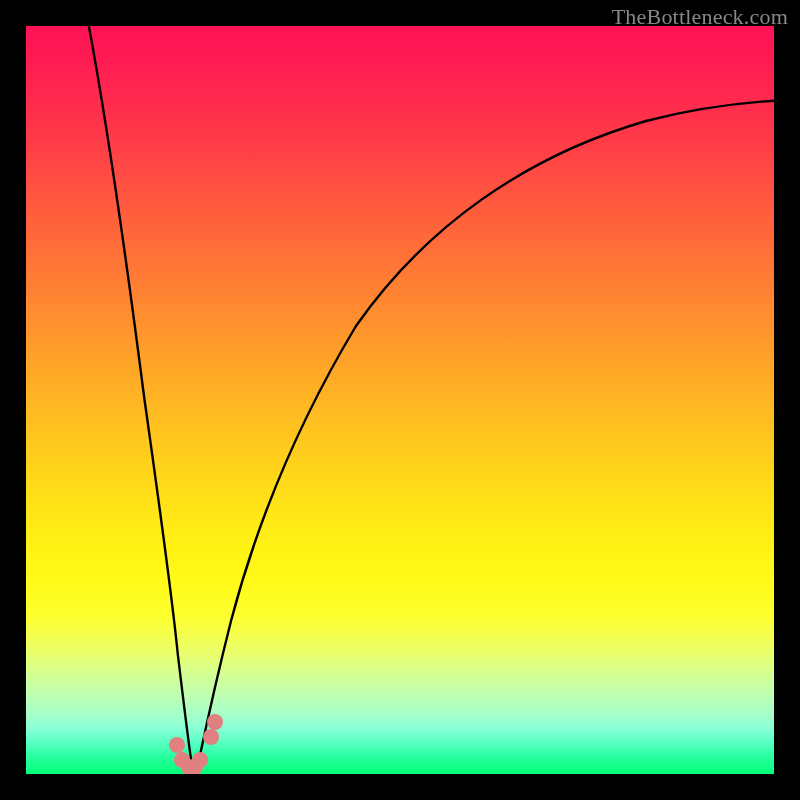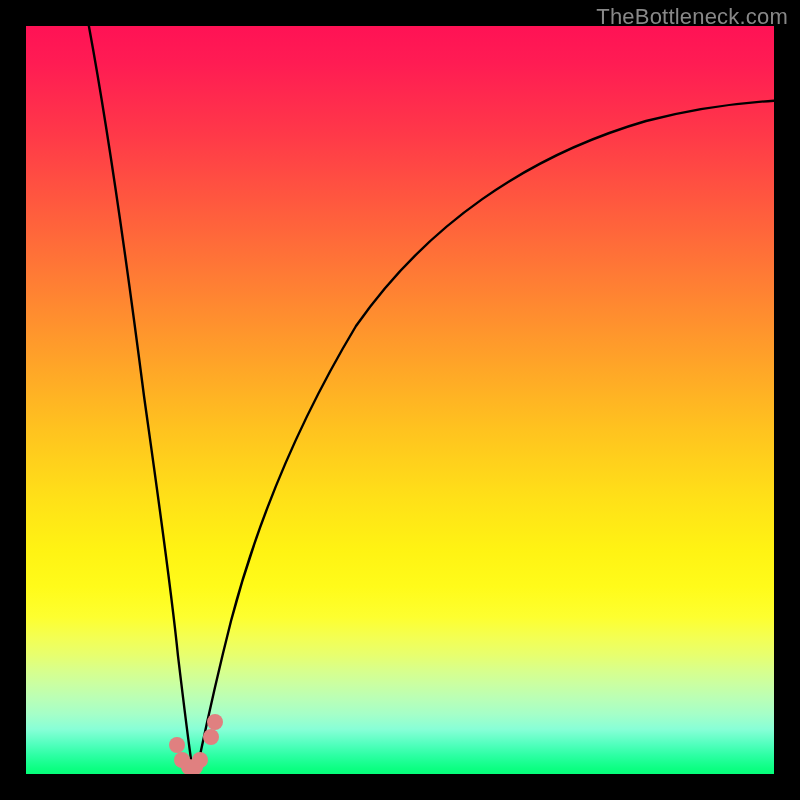--- a/index.html
+++ b/index.html
@@ -49,21 +49,21 @@
       #2dffa4 97.5%,
       #1aff91 98.5%,
       #0cff82 99.3%,
       #05ff7a 100%
     );
   }
   .watermark {
     position: absolute;
     top: 4px;
     right: 12px;
-    font-family: Liberation Sans, sans-serif;
+    font-family: Liberation Serif, serif;
     font-size: 22px;
     color: #888888;
     letter-spacing: 0.2px;
   }
   svg.curves {
     position: absolute;
     inset: 0;
   }
 </style>
 </head>

